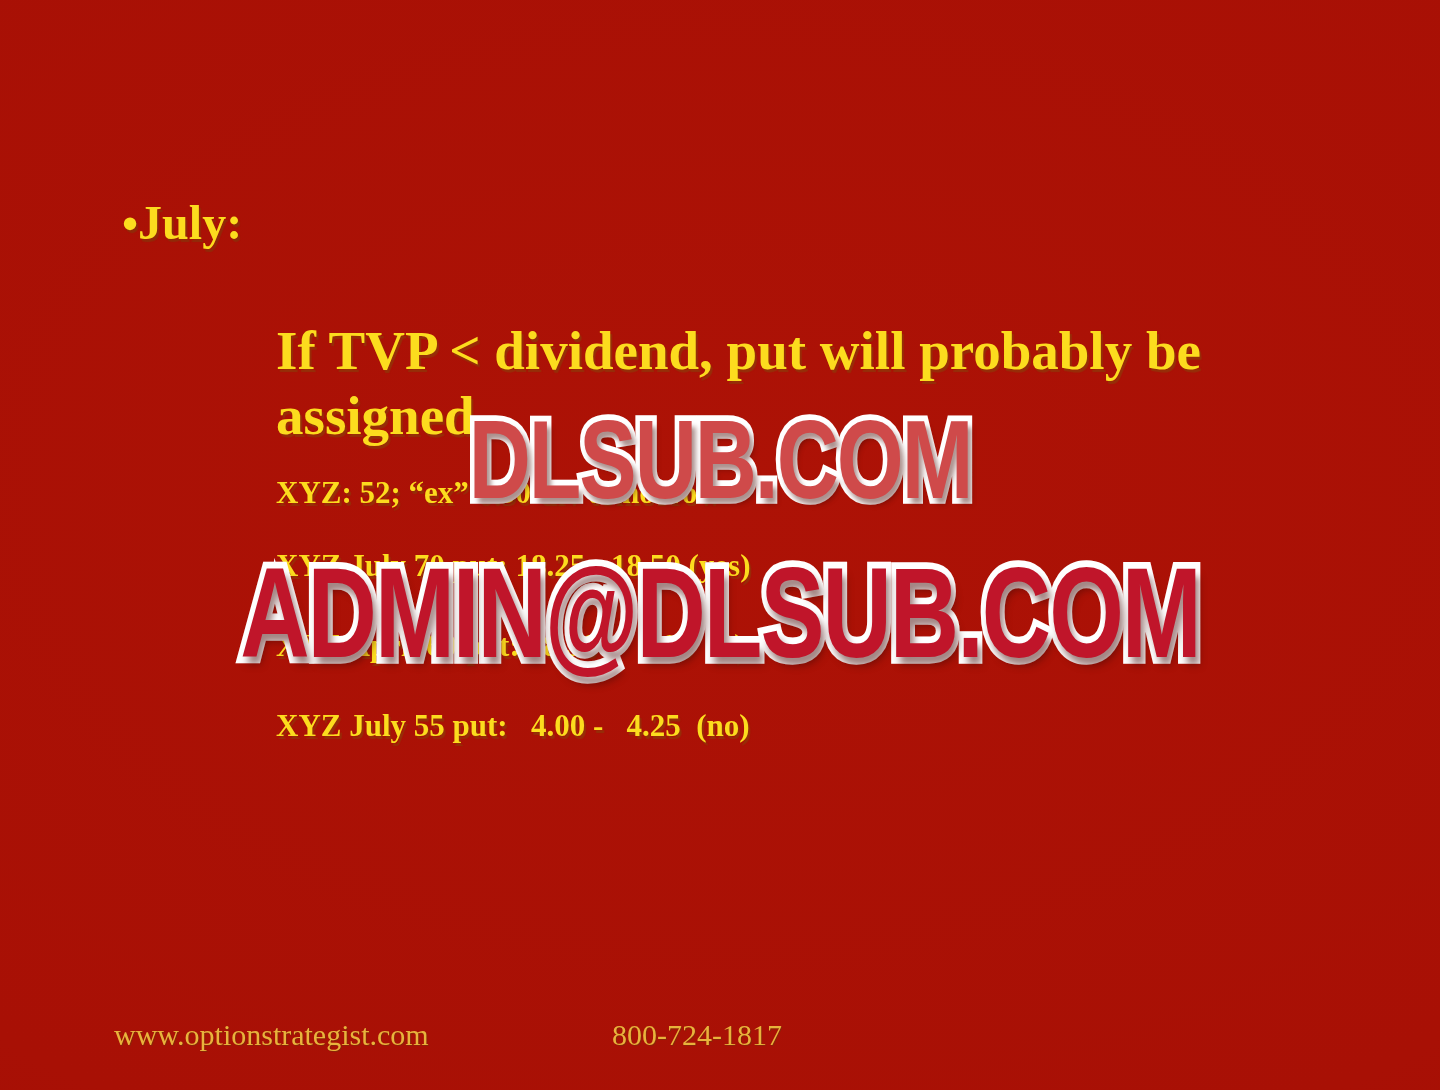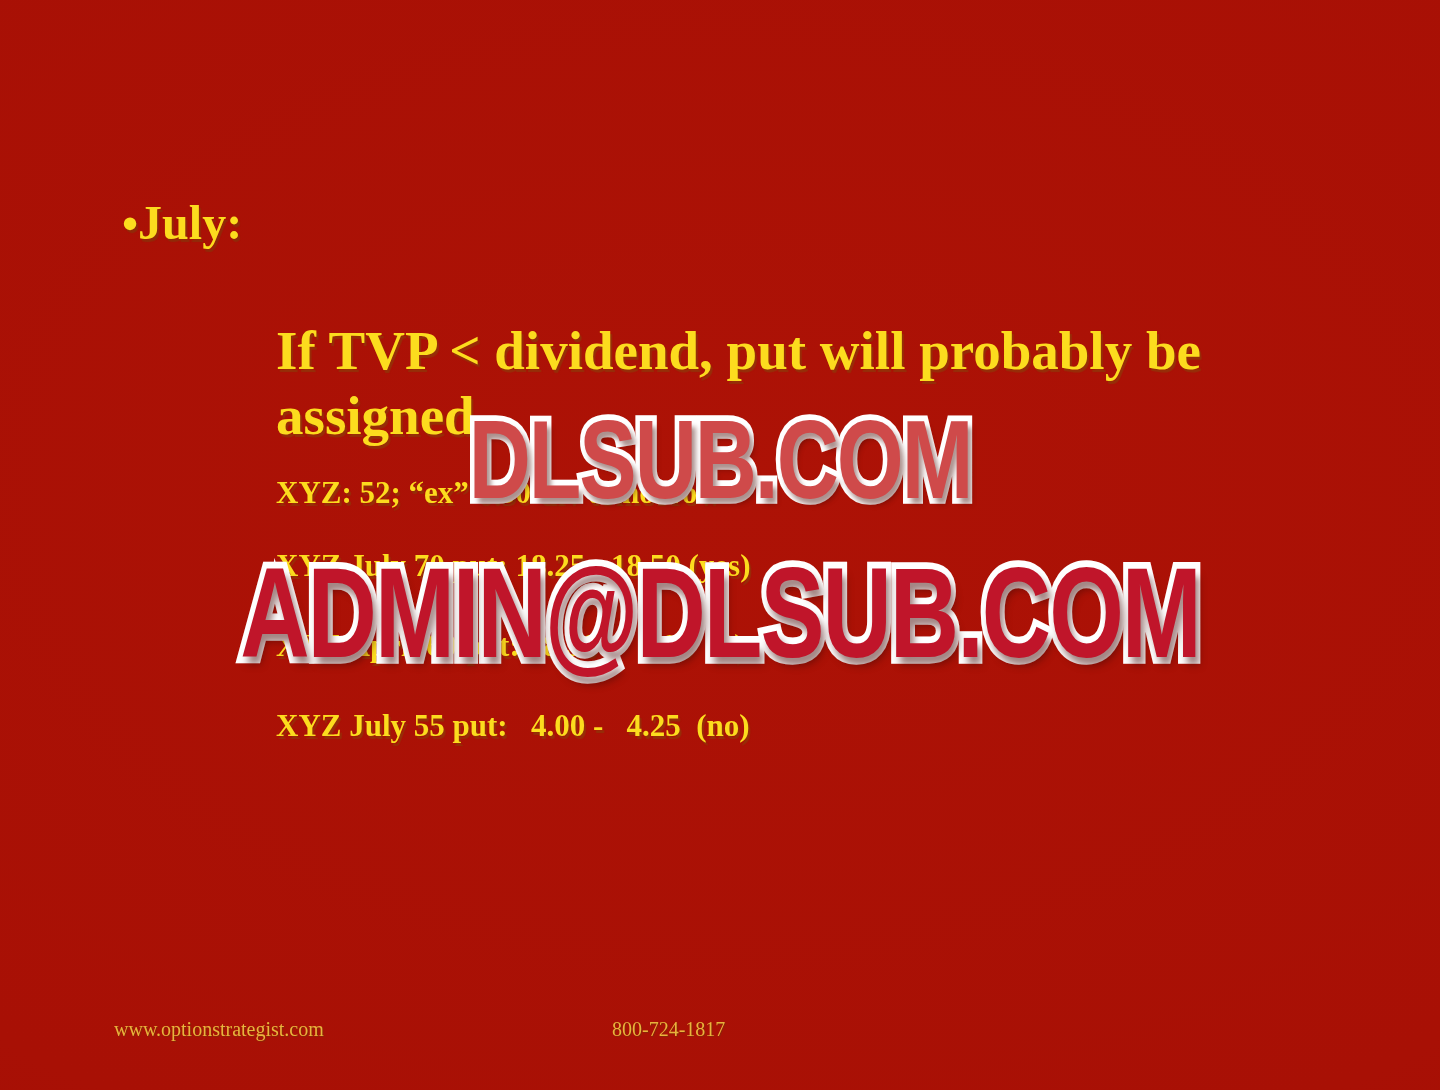--- a/index.html
+++ b/index.html
@@ -82,21 +82,21 @@
   .row-p55   { margin-top:48px; }
 
   
   .footer {
     position:absolute;
     left:0; right:0; bottom:38px;
     height:34px;
   }
   .footer span {
     position:absolute;
-    font-size:20px;
+    font-size:30px;
     color:#e8b33c;
     text-shadow:1px 1px 0 rgba(120,50,10,.6);
     white-space:nowrap;
   }
   .f-web   { left:114px;  top:0; }
   .f-phone { left:612px;  top:0; }
   .f-mail  { left:988px;  top:0; }
 
   
   .wm {

